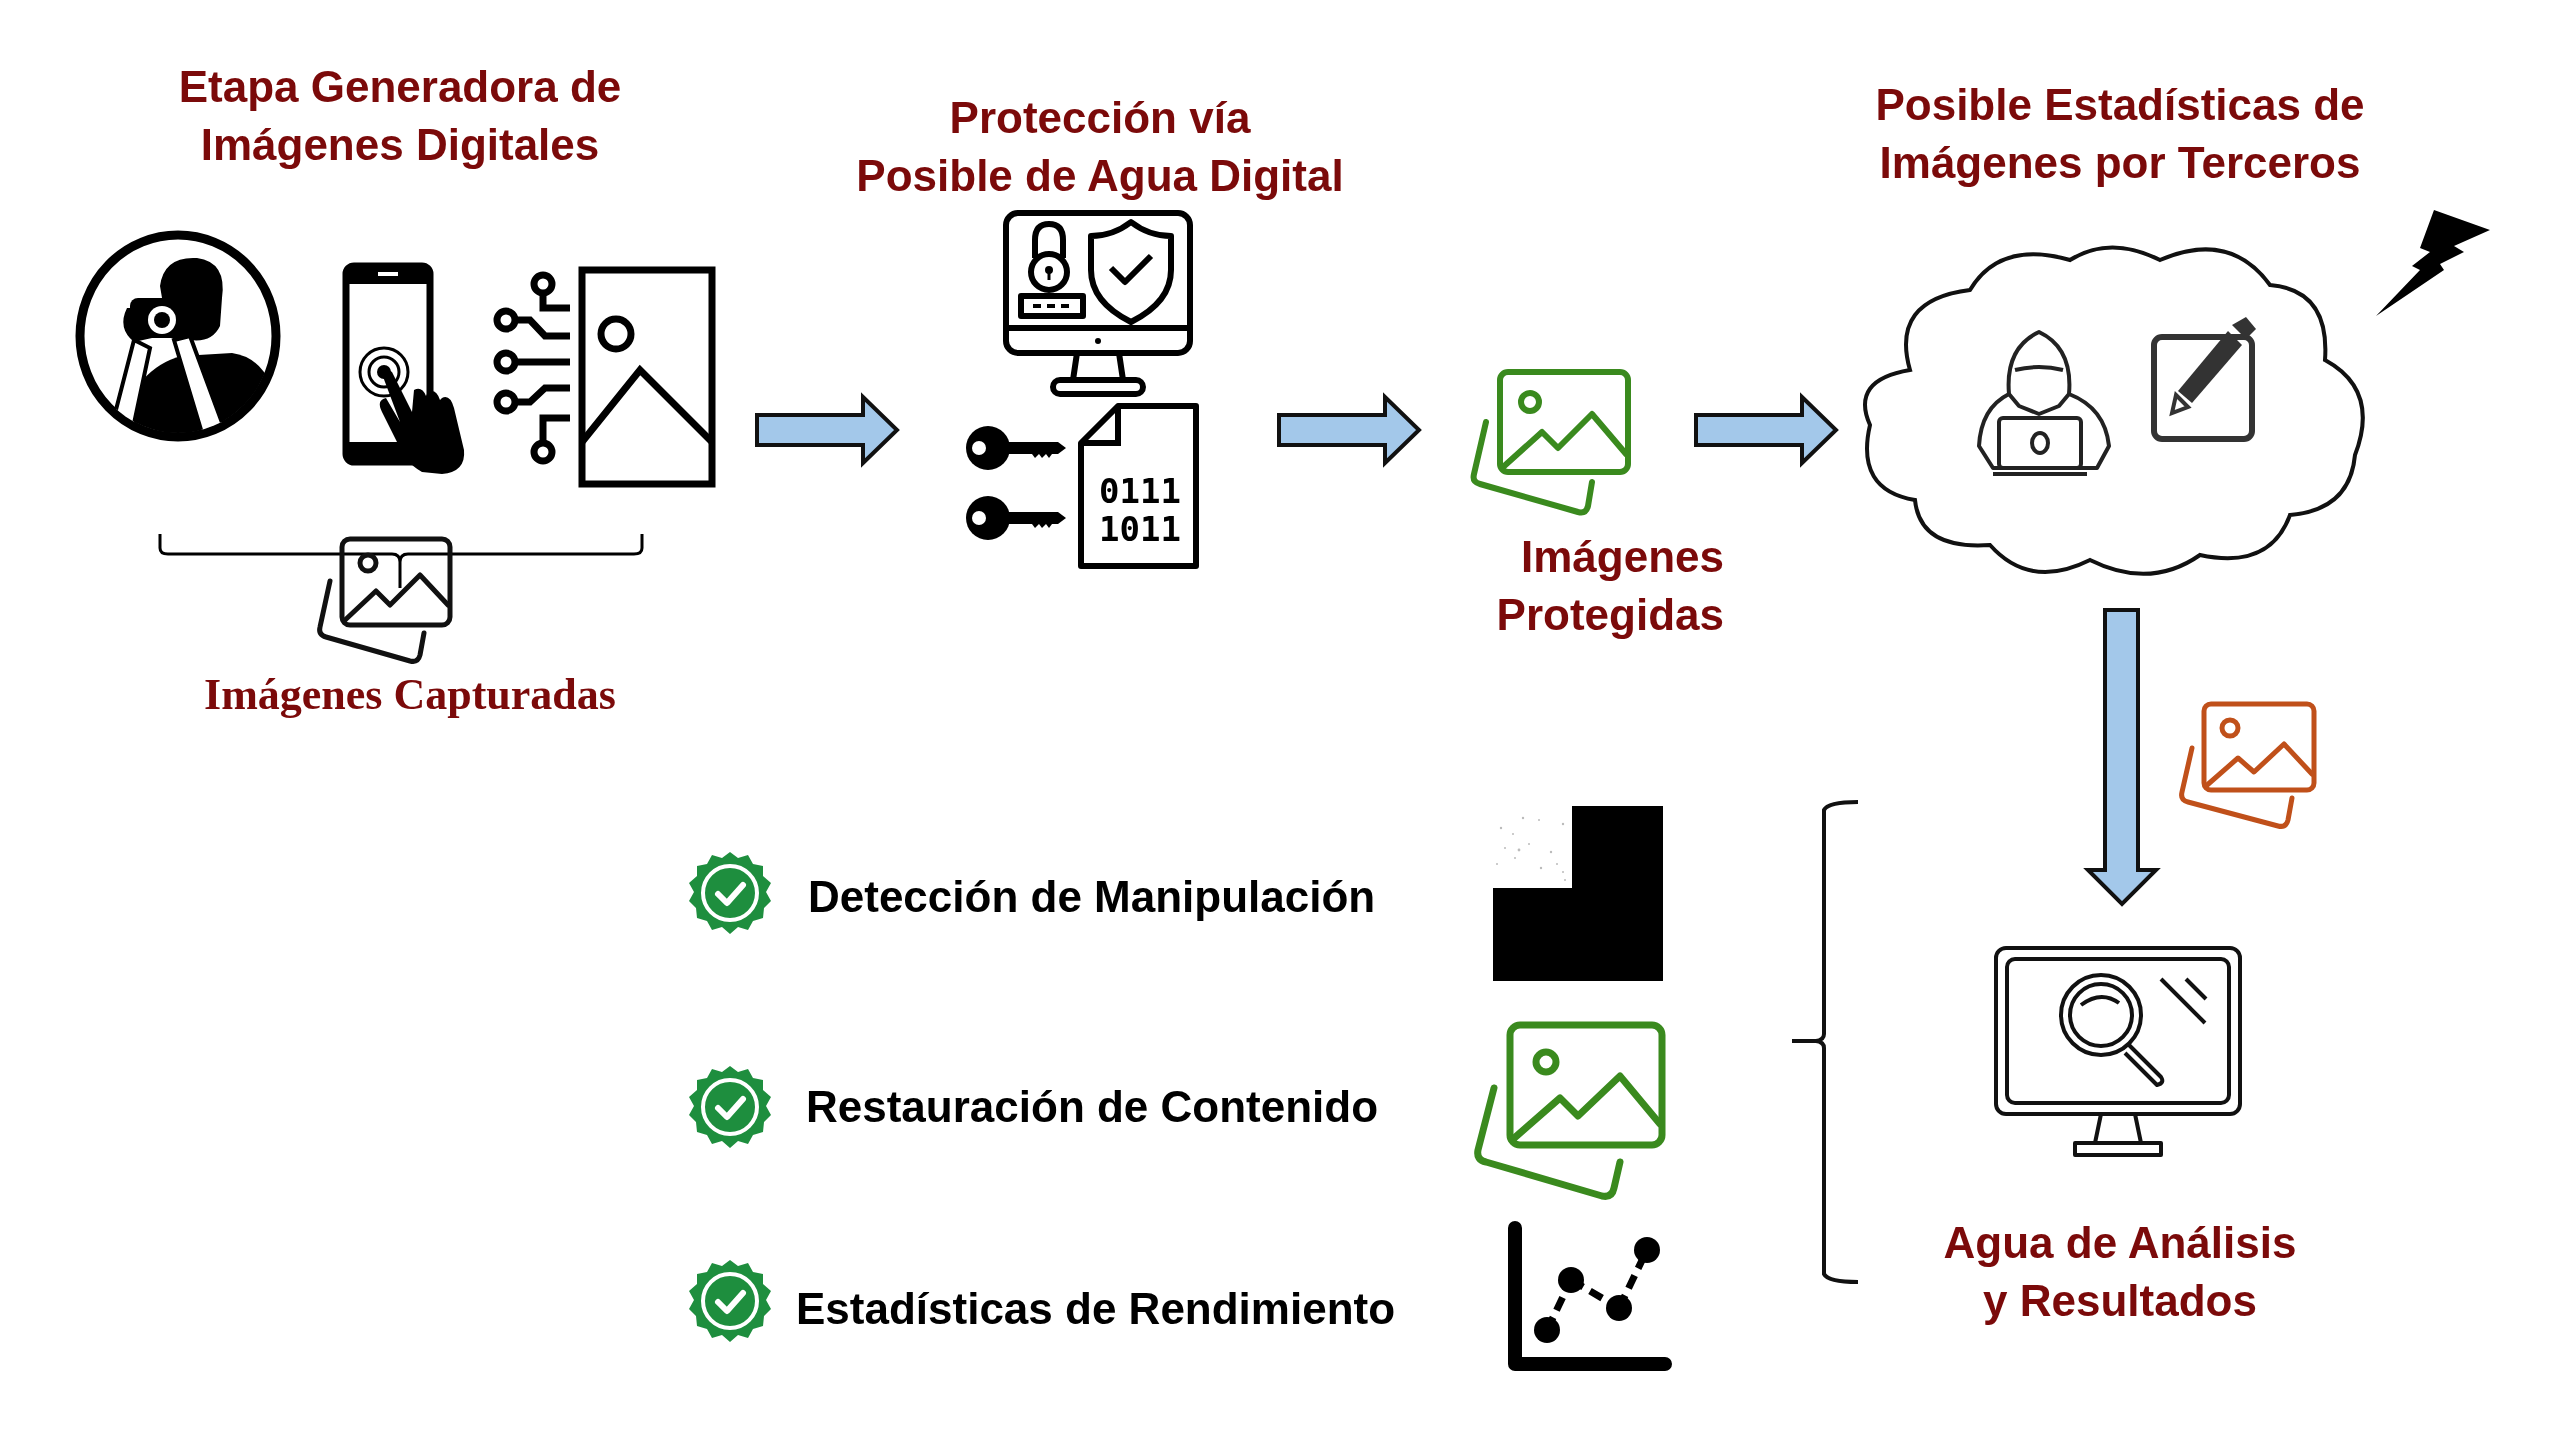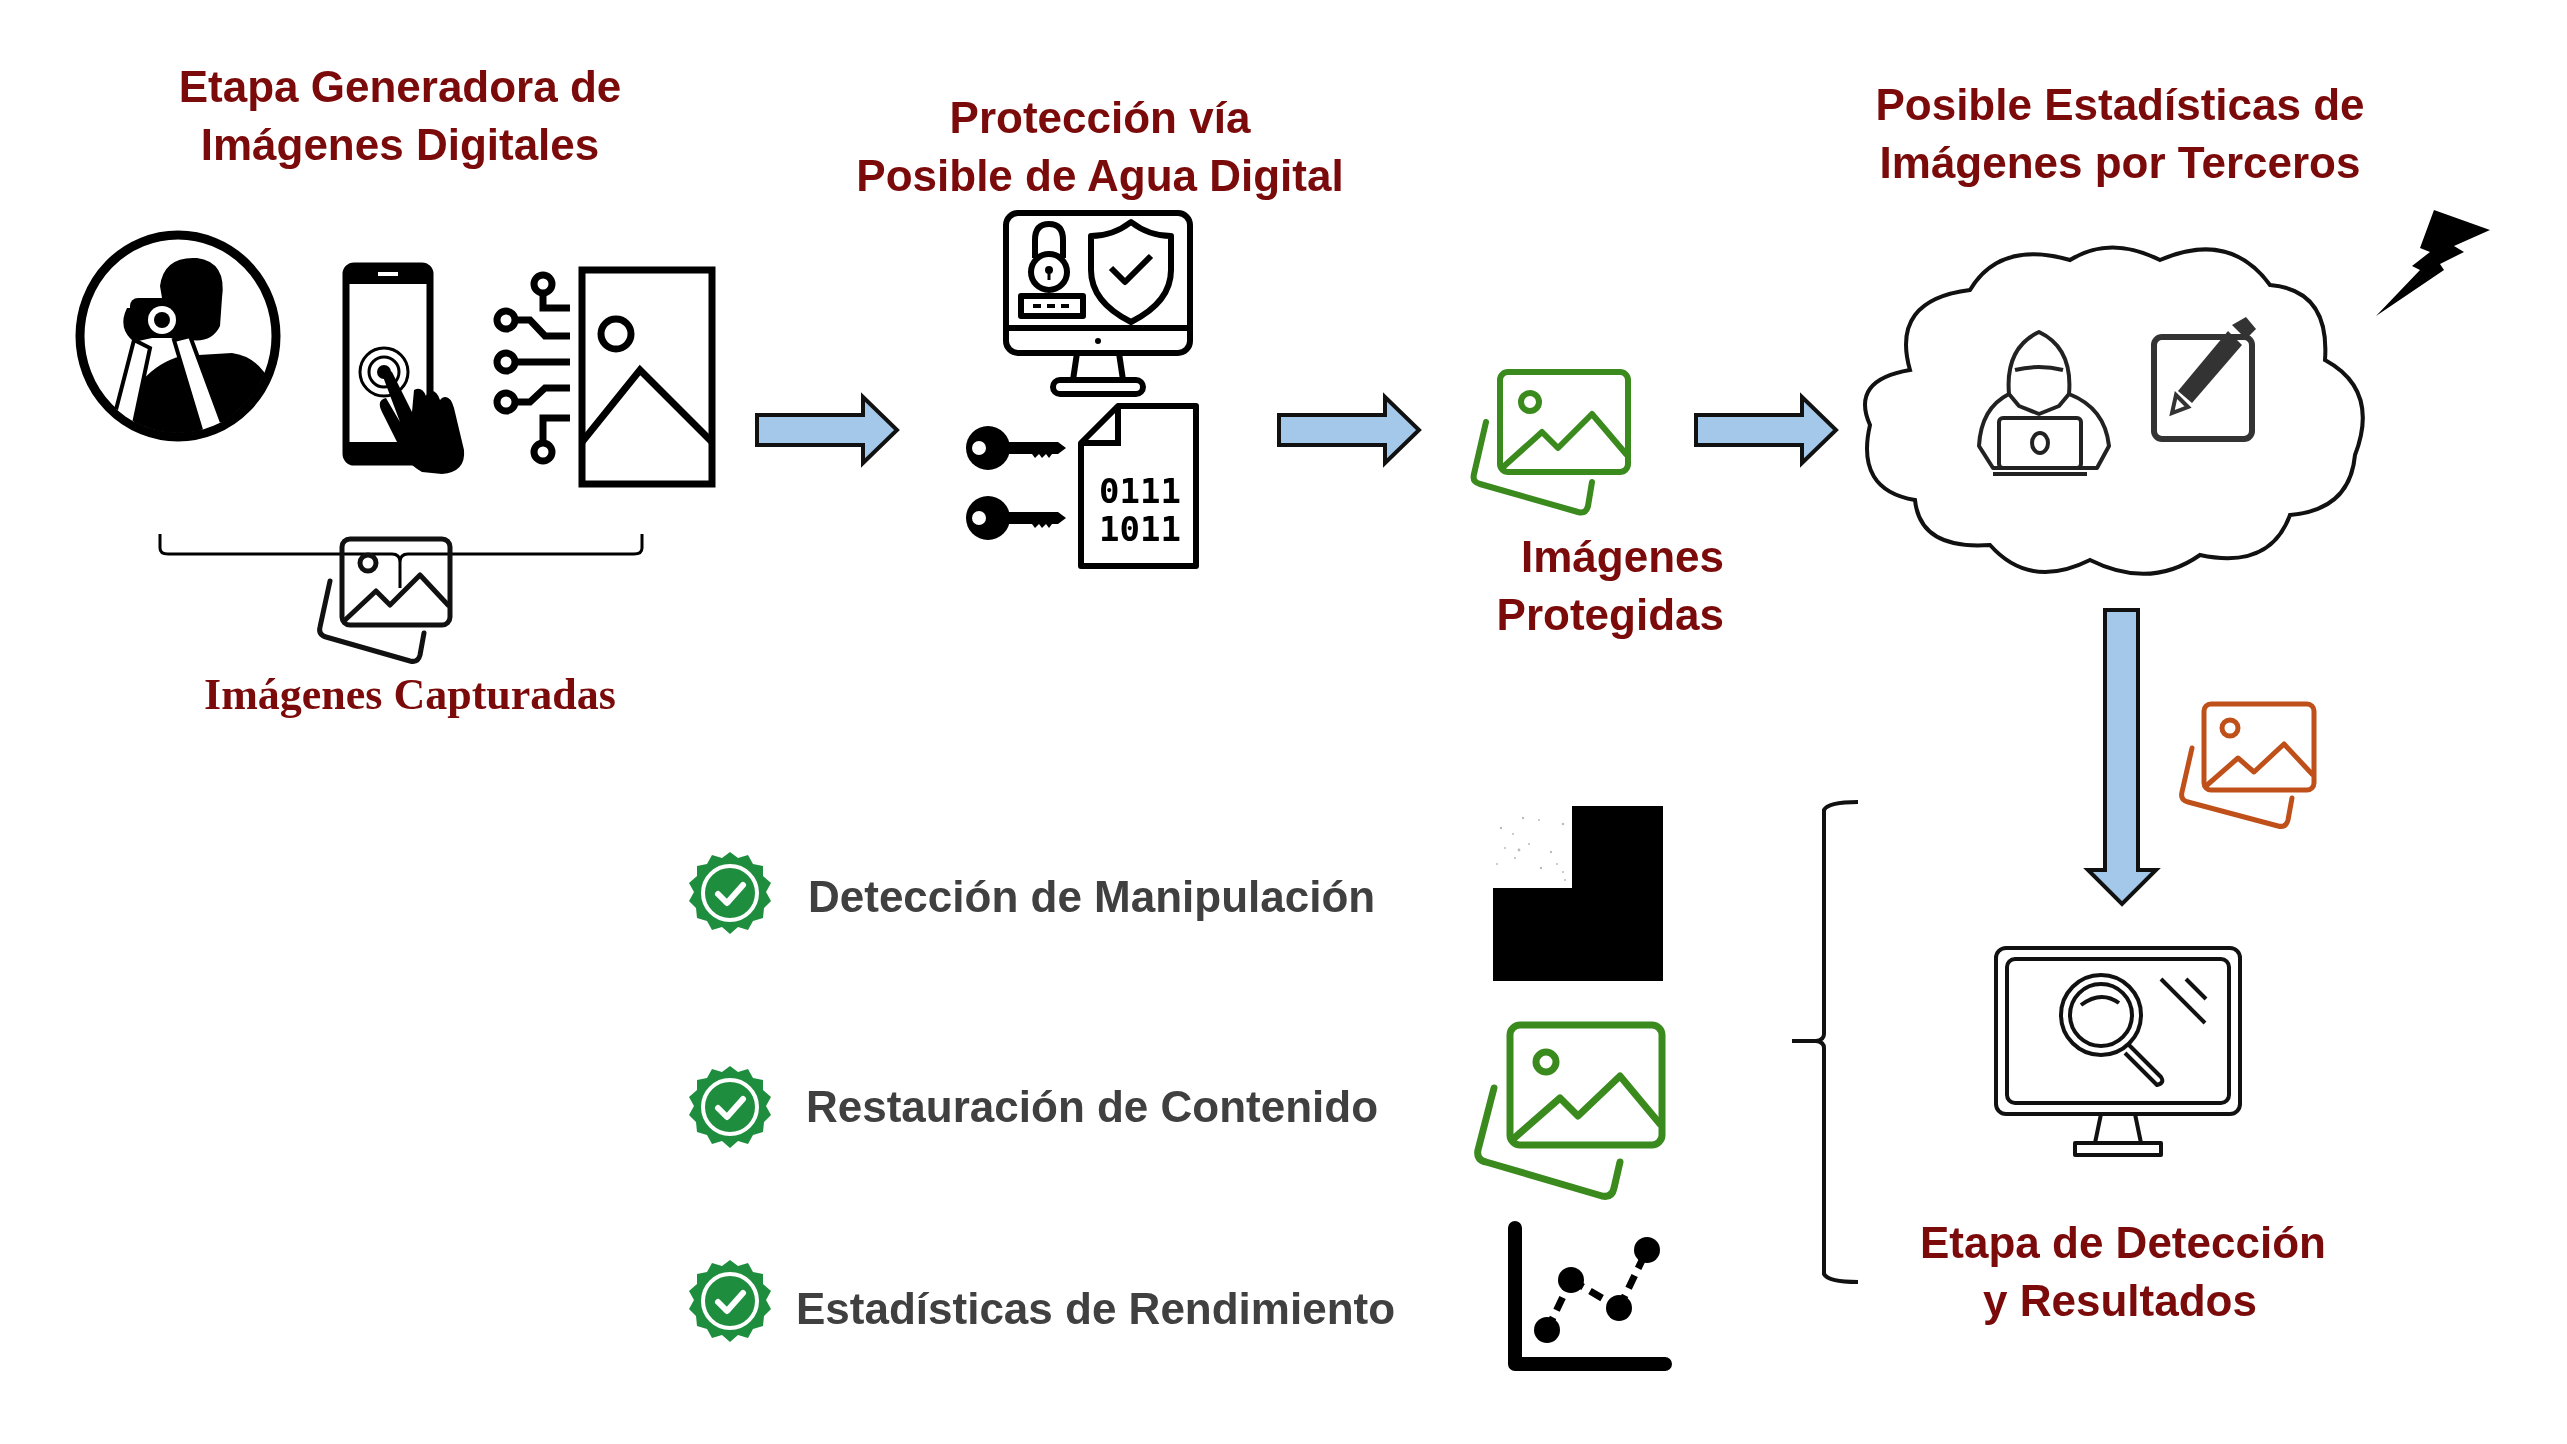--- a/index.html
+++ b/index.html
@@ -1,20 +1,20 @@
 <!DOCTYPE html>
 <html><head>
 <meta charset="utf-8">
 <style>
   html, body { margin:0; padding:0; background:#ffffff; }
   body { width:2567px; height:1444px; position:relative; overflow:hidden;
          font-family:"Liberation Sans", sans-serif; }
   .title { position:absolute; color:#7b0a0a; font-weight:bold; font-size:44px;
            line-height:58px; text-align:center; white-space:nowrap; }
-  .item-label { position:absolute; color:#404040; font-weight:bold; font-size:44px;
+  .item-label { position:absolute; color:#000000; font-weight:bold; font-size:44px;
                 line-height:50px; white-space:nowrap; }
   svg { position:absolute; overflow:visible; }
 </style>
 </head>
 <body>
 
 <div class="title" style="left:100px; top:58px; width:600px;">
   <div>Etapa Generadora de</div>
   <div>Imágenes Digitales</div>
 </div>
@@ -205,21 +205,21 @@
     <circle cx="108" cy="70" r="40"></circle>
     <circle cx="108" cy="70" r="31"></circle>
     <path d="M88 60 Q108 45 126 58"></path>
     <path d="M136 100 L168 132 Q172 138 164 140 L132 108"></path>
     <line x1="168" y1="34" x2="212" y2="78"></line>
     <line x1="193" y1="34" x2="213" y2="54"></line>
   </g>
 </svg>
 
 <div class="title" style="left:1920px; top:1214px; width:400px;">
-  <div>Etapa de Detección</div>
+  <div>Agua de Análisis</div>
   <div>y Resultados</div>
 </div>
 
 <svg style="left:1788px; top:798px;" width="75" height="490" viewBox="0 0 75 490">
   <path d="M70 4 Q40 4 36 12 L36 236 Q36 242 28 243 L4 243 M28 243 Q36 244 36 250 L36 476 Q40 484 70 484" fill="none" stroke="#111" stroke-width="4"></path>
 </svg>
 
 <div>
 
   <div>

